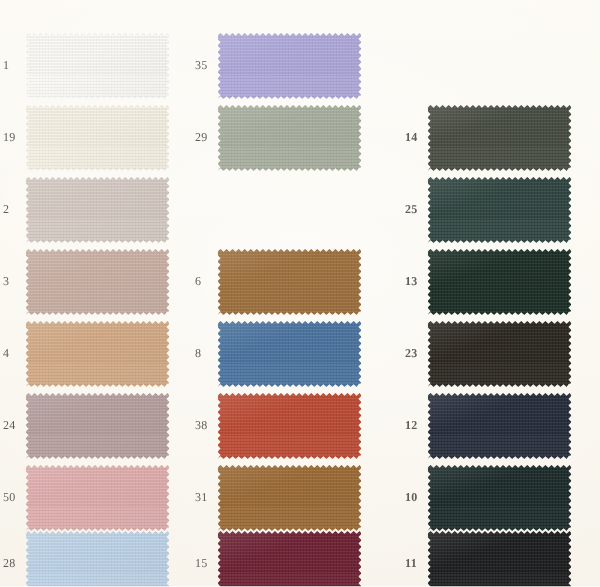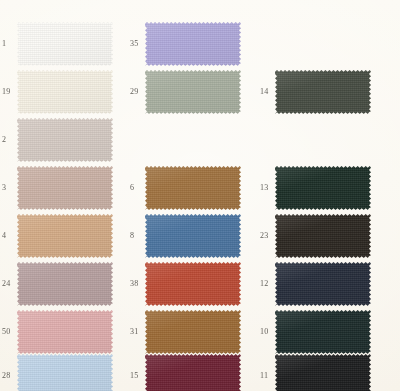--- a/index.html
+++ b/index.html
@@ -30,21 +30,21 @@
   }
 
   .column {
     position: absolute;
     top: 0;
     width: 125px;
     height: 391px;
   }
   #column-1 { left: 0px; }
   #column-2 { left: 128px; }
-  #column-3 { left: 258px; }
+  #column-3 { left: 268px; font-weight: bold; }
 
   .swatch-row {
     position: absolute;
     left: 0;
     width: 125px;
     height: 48px;
   }
 
   .swatch-label {
     position: absolute;
@@ -286,20 +286,29 @@
   <div class="column" id="column-3">
       <div class="swatch-row" style="top: 68px;">
         <div class="swatch-label" style="color: rgb(76, 74, 68);">14</div>
         <div class="swatch-chip">
           <div class="swatch-fabric" style="background: rgb(70, 76, 66);">
             <div class="swatch-weave"></div>
             <div class="swatch-shade"></div>
           </div>
         </div>
       </div>
+      <div class="swatch-row" style="top: 116px;">
+        <div class="swatch-label" style="color: rgb(76, 74, 68);">25</div>
+        <div class="swatch-chip">
+          <div class="swatch-fabric" style="background: rgb(47, 68, 64);">
+            <div class="swatch-weave"></div>
+            <div class="swatch-shade"></div>
+          </div>
+        </div>
+      </div>
       <div class="swatch-row" style="top: 164px;">
         <div class="swatch-label" style="color: rgb(76, 74, 68);">13</div>
         <div class="swatch-chip">
           <div class="swatch-fabric" style="background: rgb(27, 46, 38);">
             <div class="swatch-weave"></div>
             <div class="swatch-shade"></div>
           </div>
         </div>
       </div>
       <div class="swatch-row" style="top: 212px;">

